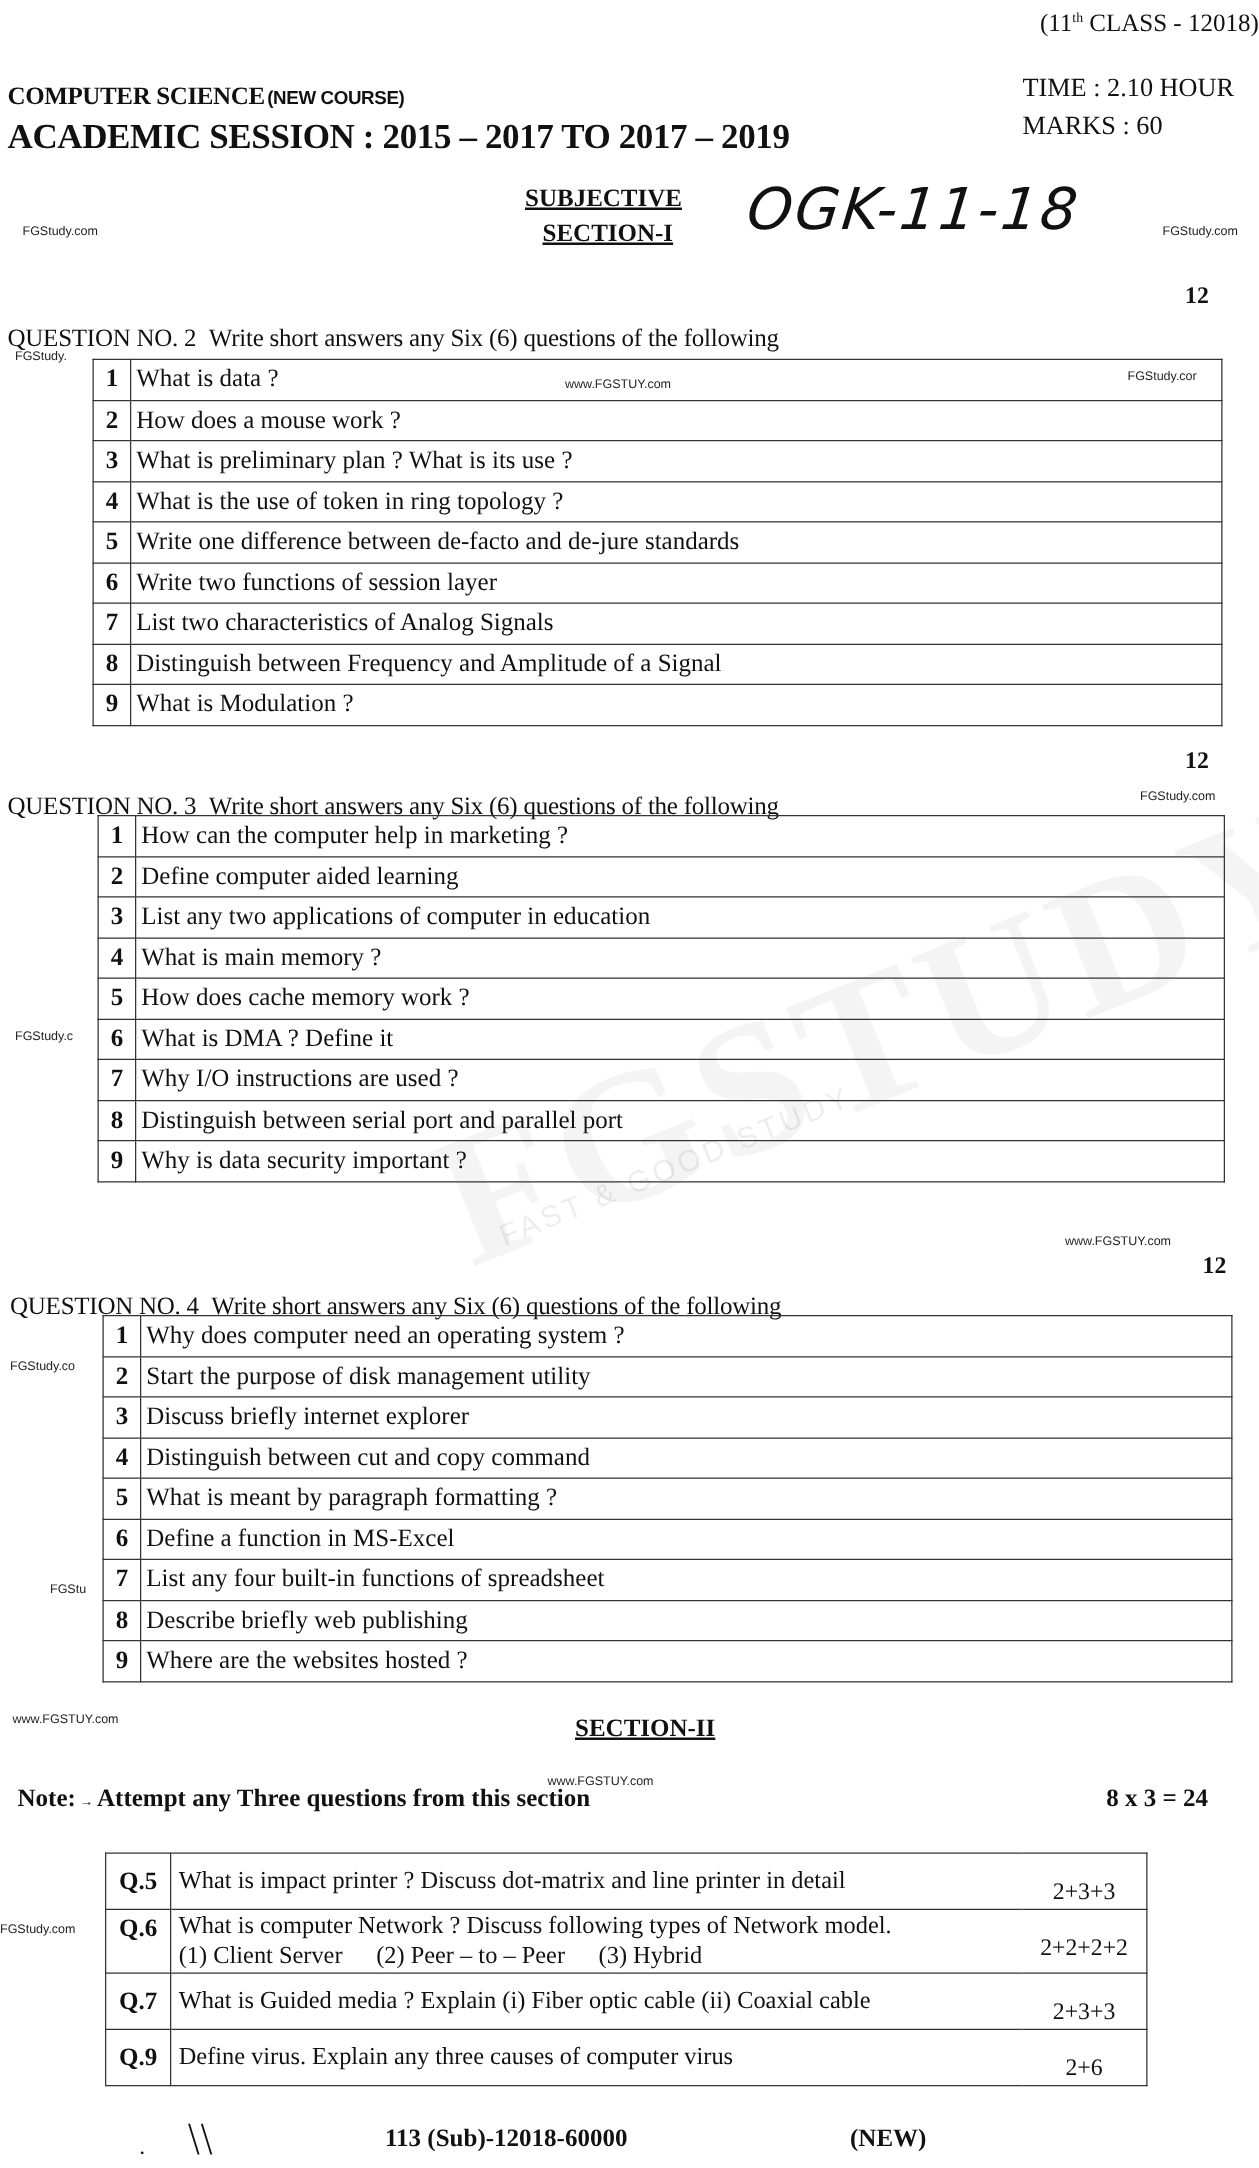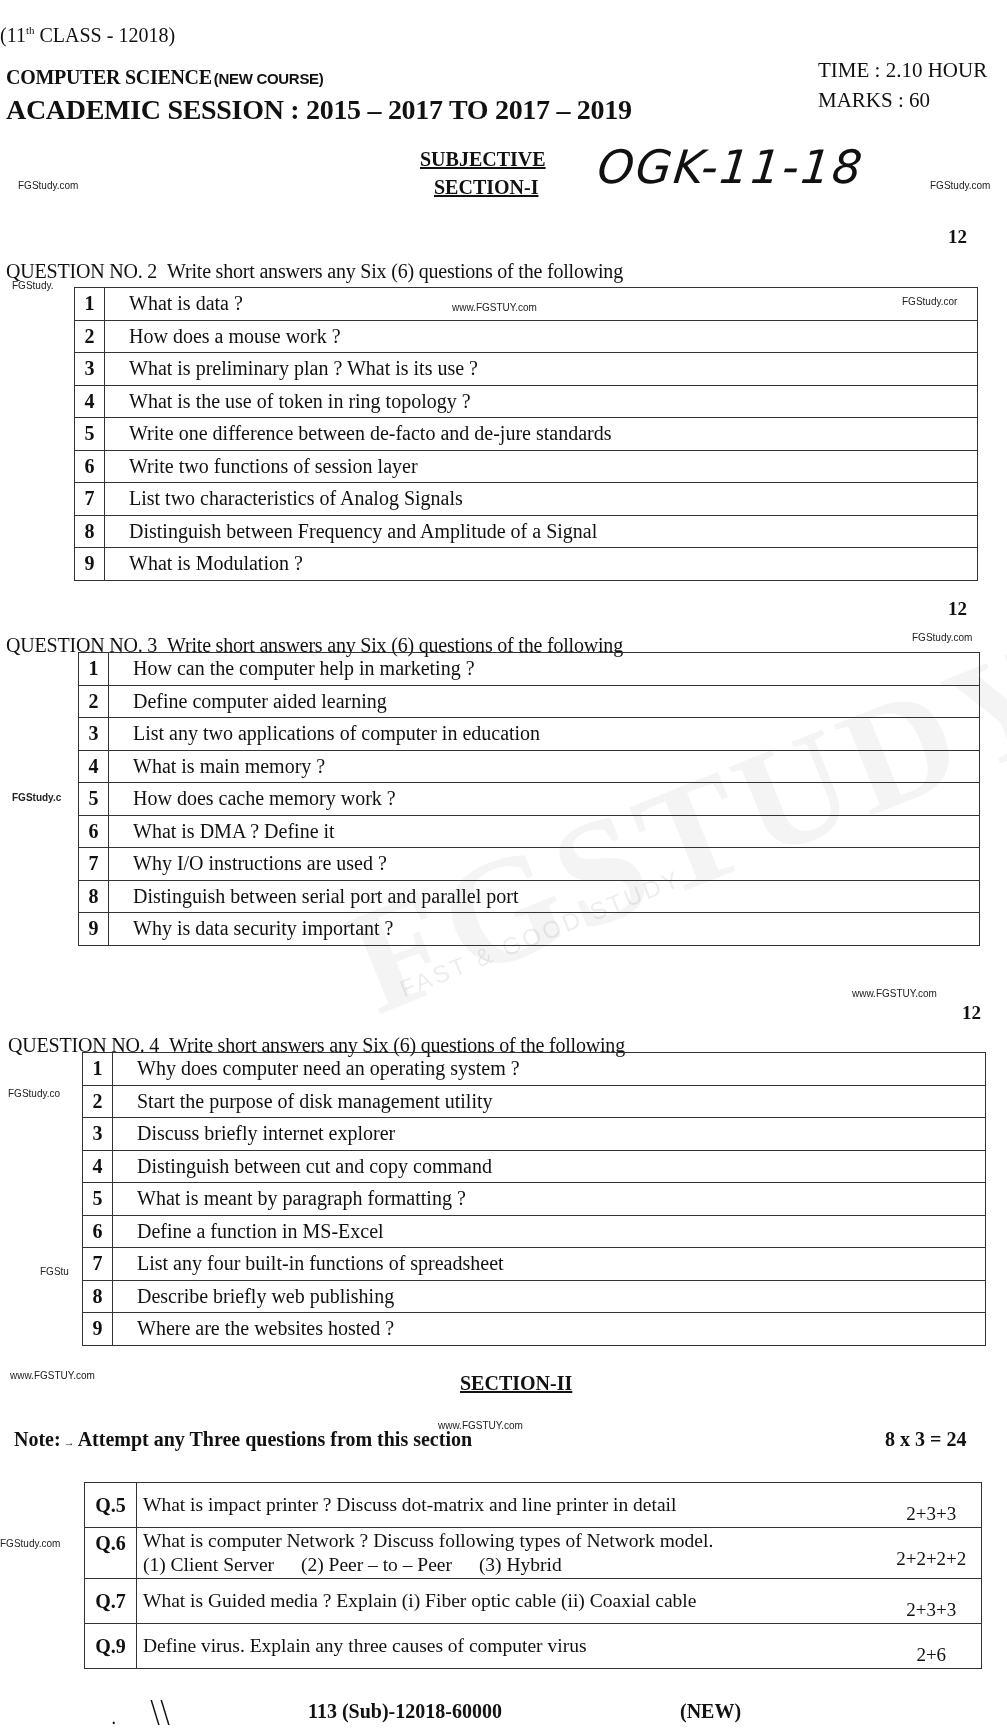--- a/index.html
+++ b/index.html
@@ -2,39 +2,39 @@
 <html><head>
   <meta charset="utf-8">
   <style>
     * { box-sizing: border-box; margin: 0; padding: 0; }
     html, body { width: 1007px; height: 1734px; background: #ffffff; overflow: hidden; }
     body { position: relative; font-family: "Liberation Serif", serif; color: #111; }
 
     .abs { position: absolute; }
     .wm { font-family: "Liberation Sans", sans-serif; font-size: 10px; color: #222; letter-spacing: 0; }
 
-    .class-title { left: 0; width: 1007px; top: 24px; text-align: left; font-size: 20px; }
+    .class-title { left: 0; width: 1007px; top: 8px; text-align: right; font-size: 20px; }
     .class-title sup { font-size: 11px; }
 
     .subject { left: 6px; top: 66px; font-size: 20px; font-weight: bold; letter-spacing: -0.3px; }
     .subject .paren { font-family: "Liberation Sans", sans-serif; font-size: 15px; margin-left: 2px; }
     .session { left: 6px; top: 94px; font-size: 28px; font-weight: bold; letter-spacing: -0.3px; }
     .time { left: 818px; top: 58px; font-size: 21px; }
     .marks { left: 818px; top: 88px; font-size: 21px; }
 
     .subj-head { left: 420px; top: 148px; font-size: 20px; font-weight: bold; text-decoration: underline; }
     .sect1-head { left: 434px; top: 176px; font-size: 20px; font-weight: bold; text-decoration: underline; }
     .handwritten { left: 598px; top: 140px; font-family: "DejaVu Sans", sans-serif; font-style: italic; font-size: 46px; font-weight: 300; letter-spacing: 2px; transform: skewX(-6deg); }
 
     .qhead { font-size: 20px; font-weight: normal; letter-spacing: -0.2px; margin-top: 24px; }
     .qhead .qno { margin-right: 10px; }
     .marks-right { font-size: 19px; font-weight: bold; }
 
     table.qtable { position: absolute; border-collapse: collapse; border: 1.5px solid #222; }
-    table.qtable td { border: 1px solid #333; height: 32.5px; font-size: 20px; padding: 0 24px; vertical-align: middle; }
+    table.qtable td { border: 1px solid #333; height: 32.5px; font-size: 20px; padding: 0 4px; vertical-align: middle; }
     table.qtable td.num { width: 30px; text-align: center; font-weight: bold; padding: 0; }
 
     table.s2table { position: absolute; border-collapse: collapse; border: 1.5px solid #222; }
     table.s2table td { border: 1px solid #333; font-size: 19.5px; padding: 2px 6px; vertical-align: middle; height: 32px; }
     table.s2table td.qn { width: 52px; text-align: center; font-weight: bold; font-size: 20px; }
     table.s2table td.mk { text-align: center; font-size: 19px; border-left: none; width: 100px; vertical-align: top; padding-top: 20px; }
     table.s2table td.txt { border-right: none; }
     .sub-line { display: block; margin-top: 2px; }
     .sub-line span { margin-right: 22px; }
 
@@ -114,21 +114,21 @@
     <tr>
         <td class="num">9</td>
         <td>What is Modulation ?</td>
       </tr>
   </tbody>
 </table>
 
 <div class="abs qhead" style="left:6px;top:610px;"><span class="qno">QUESTION NO. 3</span><span>Write short answers any Six (6) questions of the following</span></div>
 <div class="abs marks-right" style="left:948px;top:598px;">12</div>
 <div class="abs wm" style="left:912px;top:632px;">FGStudy.com</div>
-<div class="abs wm" style="left:12px;top:792px;font-weight:bold;">FGStudy.c</div>
+<div class="abs wm" style="left:12px;top:824px;">FGStudy.c</div>
 
 <table class="qtable" style="left:78px;top:652px;width:902px;">
   <tbody>
     <tr>
         <td class="num">1</td>
         <td>How can the computer help in marketing ?</td>
       </tr>
     <tr>
         <td class="num">2</td>
         <td>Define computer aided learning</td>
@@ -211,21 +211,21 @@
   </tbody>
 </table>
 
 <div class="abs wm" style="left:10px;top:1370px;">www.FGSTUY.com</div>
 <div class="abs section2">SECTION-II</div>
 <div class="abs wm" style="left:438px;top:1420px;">www.FGSTUY.com</div>
 <div class="abs note"><span>Note:</span><span class="arrow">→</span><span>Attempt any Three questions from this section</span></div>
 <div class="abs score">8 x 3 = 24</div>
 <div class="abs wm" style="left:0px;top:1538px;">FGStudy.com</div>
 
-<table class="s2table" style="left:84px;top:1482px;width:898px;">
+<table class="s2table" style="left:84px;top:1482px;width:834px;">
   <tbody>
     <tr>
       <td class="qn">Q.5</td>
       <td class="txt">What is impact printer ? Discuss dot-matrix and line printer in detail</td>
       <td class="mk">2+3+3</td>
     </tr>
     <tr>
       <td class="qn" style="vertical-align:top;padding-top:4px;">Q.6</td>
       <td class="txt">
         <span>What is computer Network ? Discuss following types of Network model.</span>

